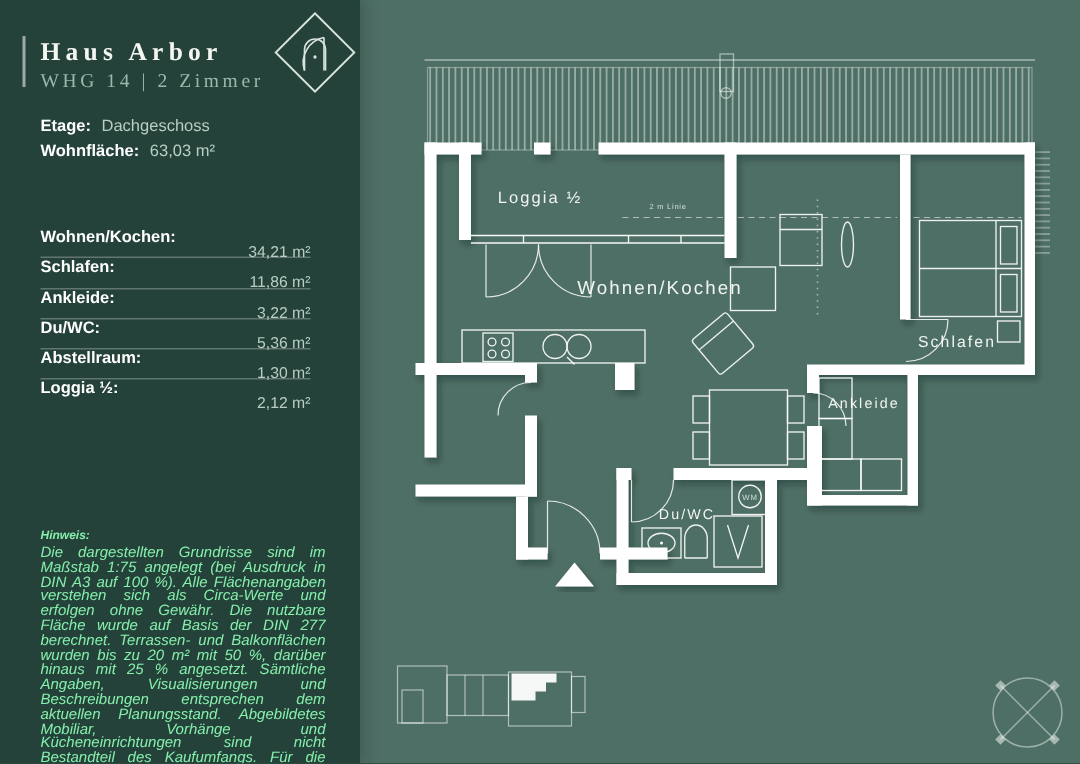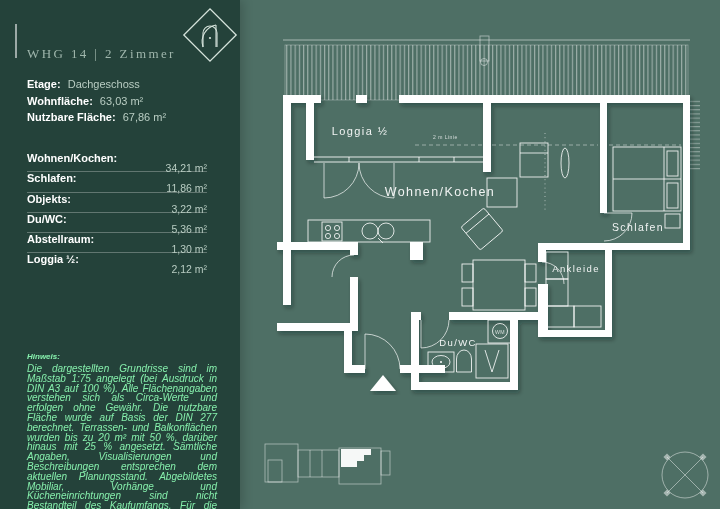--- a/index.html
+++ b/index.html
@@ -37,20 +37,21 @@
   text.room{fill:rgba(255,255,255,.92);font-family:"Liberation Sans",sans-serif;letter-spacing:1.4px;}
   text.tiny{fill:rgba(255,255,255,.75);font-family:"Liberation Sans",sans-serif;letter-spacing:.5px;}
 </style>
 </head>
 <body>
 
 <div class="page">
 
   <div class="sidebar">
     <div class="brand-rule"></div>
+    <div class="page-title">Haus Arbor</div>
     <div class="page-subtitle">WHG 14 | 2 Zimmer</div>
 
     <svg class="logo" viewBox="0 0 56 56">
       <g transform="translate(28,28)" stroke="#d6e4dc" fill="none" stroke-width="1.3">
         <rect x="-18.5" y="-18.5" width="37" height="37" transform="rotate(45)"></rect>
         <path d="M -7 12 V -2 A 7 7 0 0 1 7 -2 V 12" stroke-width="1.1"></path>
         <path d="M -7 12 A 17 17 0 0 1 6 -10" stroke-width="1.1"></path>
         <path d="M 6 -10 V 12" stroke-width="1.1"></path>
         <circle cx="0" cy="3" r="1.1" fill="#d6e4dc" stroke="none"></circle>
       </g>
@@ -58,37 +59,33 @@
 
     <div class="info">
       <div class="info-row">
         <span class="info-label">Etage:</span>
         <span class="info-value">Dachgeschoss</span>
       </div>
       <div class="info-row">
         <span class="info-label">Wohnfläche:</span>
         <span class="info-value">63,03 m²</span>
       </div>
-      <div class="info-row">
-        <span class="info-label">Nutzbare Fläche:</span>
-        <span class="info-value">67,86 m²</span>
-      </div>
     </div>
 
     <div class="area-table">
       <div class="area-row">
         <span class="area-label">Wohnen/Kochen:</span>
         <span class="area-value">34,21 m²</span>
       </div>
       <div class="area-row">
         <span class="area-label">Schlafen:</span>
         <span class="area-value">11,86 m²</span>
       </div>
       <div class="area-row">
-        <span class="area-label">Objekts:</span>
+        <span class="area-label">Ankleide:</span>
         <span class="area-value">3,22 m²</span>
       </div>
       <div class="area-row">
         <span class="area-label">Du/WC:</span>
         <span class="area-value">5,36 m²</span>
       </div>
       <div class="area-row">
         <span class="area-label">Abstellraum:</span>
         <span class="area-value">1,30 m²</span>
       </div>

